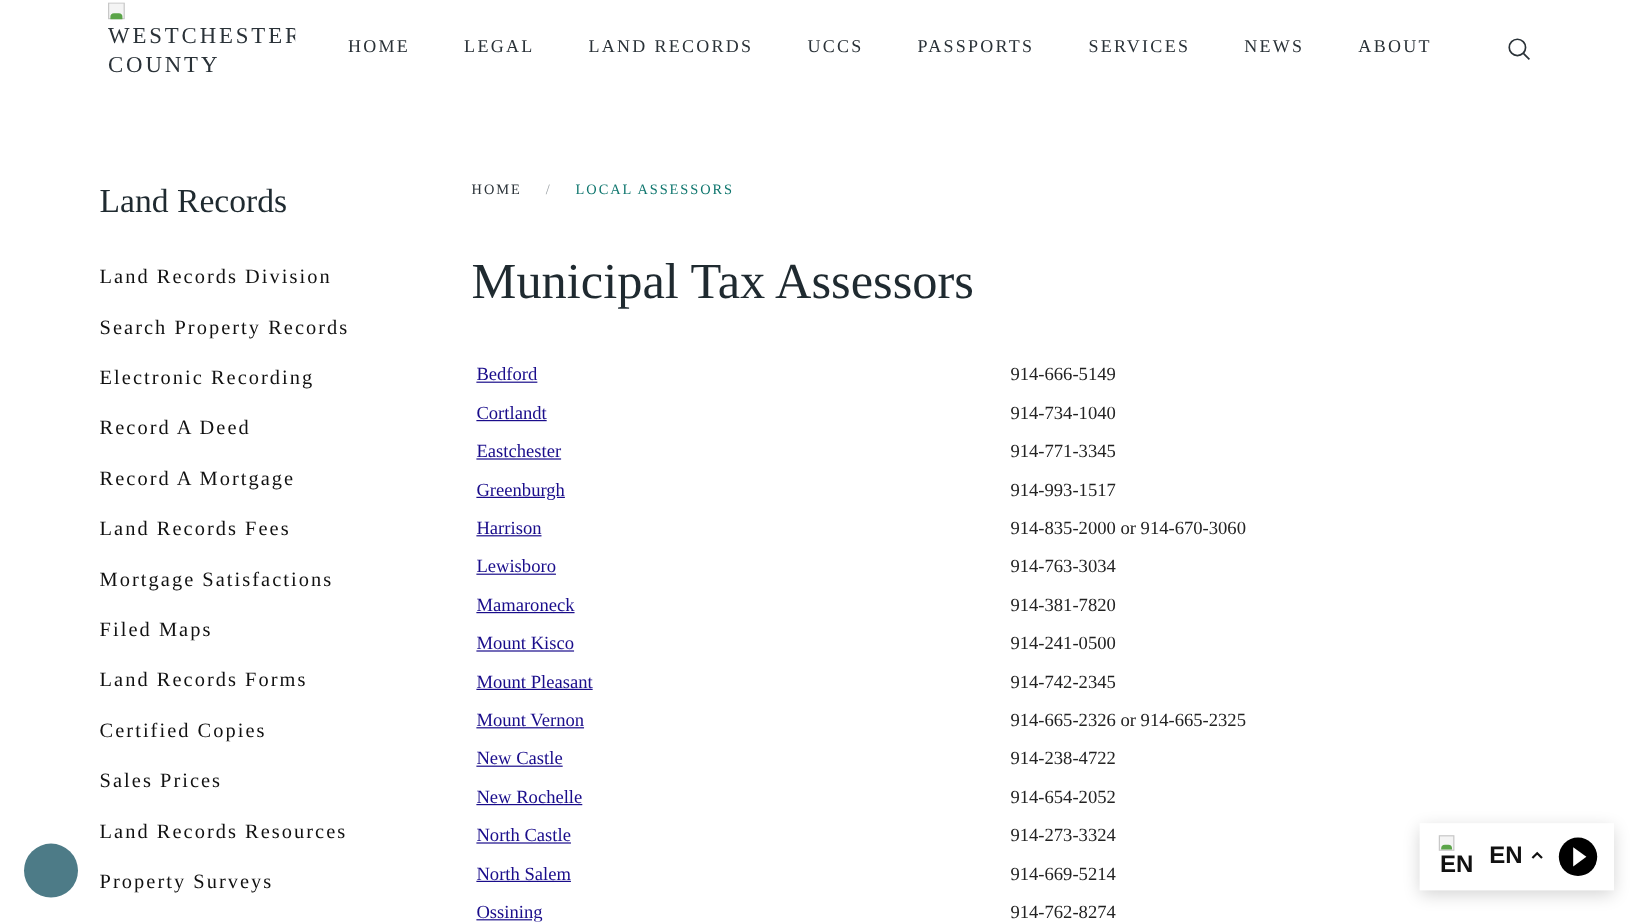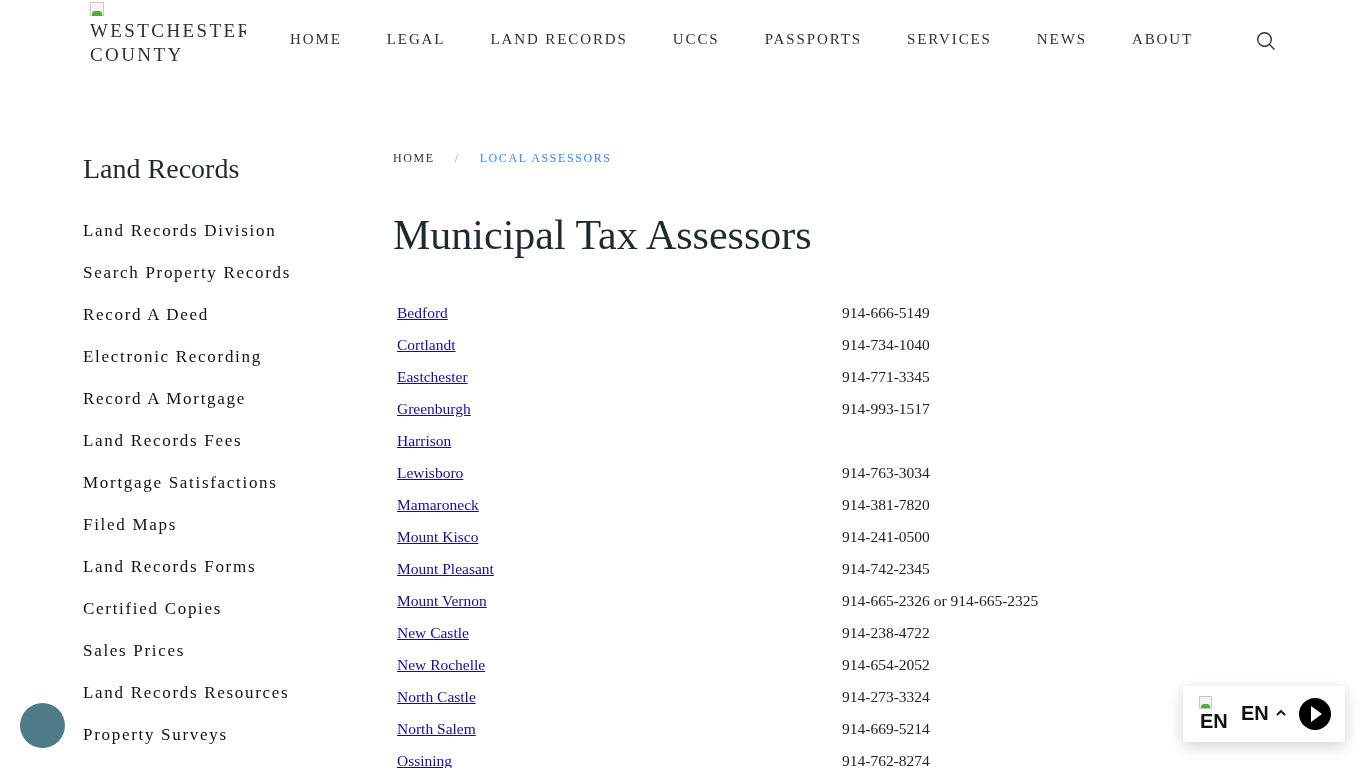--- a/index.html
+++ b/index.html
@@ -23,21 +23,21 @@
   .sidebar-title { font-size: 28px; color: #1f2a30; line-height: 34px; font-weight: normal; }
   .sidebar ul { list-style: none; margin-top: 34px; }
   .sidebar li { height: 42px; }
   .sidebar a { font-size: 17px; letter-spacing: 1.7px; color: #111; text-decoration: none; line-height: 22px; white-space: nowrap; }
 
   
   .main { position: absolute; left: 393px; top: 148px; width: 900px; }
   .breadcrumb { display: flex; font-size: 12px; letter-spacing: 1.6px; color: #2a3238; line-height: 20px; }
   .breadcrumb a { color: #2a3238; text-decoration: none; }
   .breadcrumb .sep { color: #9aa0a4; margin: 0 20px; }
-  .breadcrumb .current { color: #3b82f6; }
+  .breadcrumb .current { color: #0f766e; }
   .page-title { font-size: 42px; font-weight: normal; color: #1f2a30; margin-top: 42px; line-height: 50px; }
 
   .assessors { position: absolute; left: 397px; top: 302px; width: 800px; }
   .row { height: 32px; position: relative; font-size: 15.5px; line-height: 22px; }
   .row a { color: #1a0dab; color: #1a0d8b; position: absolute; left: 0; top: 0; }
   .row .phone { position: absolute; left: 445px; top: 0; color: #222; }
 
   
   .access-btn { position: absolute; left: 20px; top: 703px; width: 45px; height: 45px; border-radius: 50%; background: #4d7b87; cursor: pointer; }
   .lang-widget { position: absolute; left: 1183px; top: 686px; width: 162px; height: 56px; background: #fff; box-shadow: 0 4px 14px rgba(0,0,0,0.18); font-family: "Liberation Sans", "DejaVu Sans", sans-serif; }
@@ -78,22 +78,22 @@
       <line x1="13.5" y1="13.5" x2="18.5" y2="18.5" stroke="#2a3238" stroke-width="1.4"></line>
     </svg>
   </div>
 </div>
 
 <aside class="sidebar">
   <h2 class="sidebar-title">Land Records</h2>
   <ul>
     <li><a href="#">Land Records Division</a></li>
     <li><a href="#">Search Property Records</a></li>
+    <li><a href="#">Electronic Recording</a></li>
     <li><a href="#">Record A Deed</a></li>
-    <li><a href="#">Electronic Recording</a></li>
     <li><a href="#">Record A Mortgage</a></li>
     <li><a href="#">Land Records Fees</a></li>
     <li><a href="#">Mortgage Satisfactions</a></li>
     <li><a href="#">Filed Maps</a></li>
     <li><a href="#">Land Records Forms</a></li>
     <li><a href="#">Certified Copies</a></li>
     <li><a href="#">Sales Prices</a></li>
     <li><a href="#">Land Records Resources</a></li>
     <li><a href="#">Property Surveys</a></li>
   </ul>
@@ -120,20 +120,21 @@
   <div class="row">
       <a href="#">Eastchester</a>
       <span class="phone">914-771-3345</span>
     </div>
   <div class="row">
       <a href="#">Greenburgh</a>
       <span class="phone">914-993-1517</span>
     </div>
   <div class="row">
       <a href="#">Harrison</a>
+      <span class="phone">914-835-2000 or 914-670-3060</span>
     </div>
   <div class="row">
       <a href="#">Lewisboro</a>
       <span class="phone">914-763-3034</span>
     </div>
   <div class="row">
       <a href="#">Mamaroneck</a>
       <span class="phone">914-381-7820</span>
     </div>
   <div class="row">

